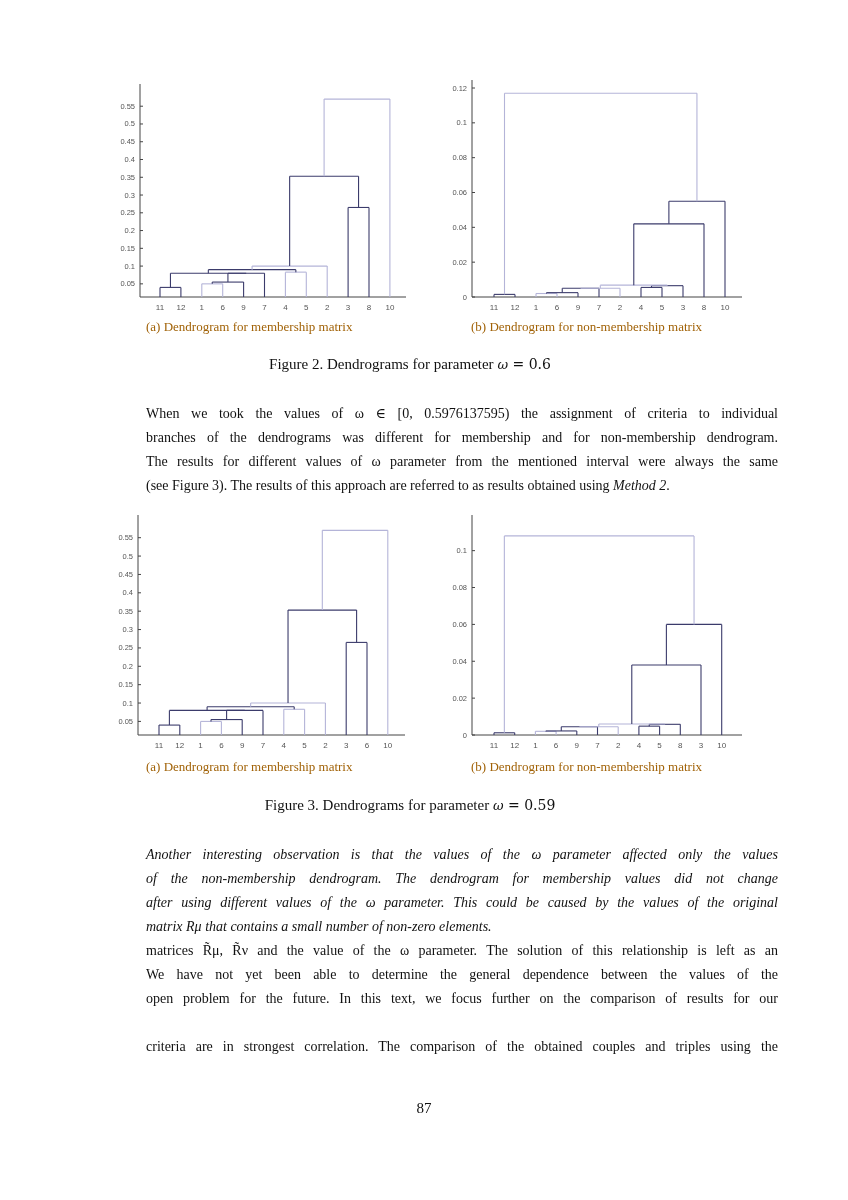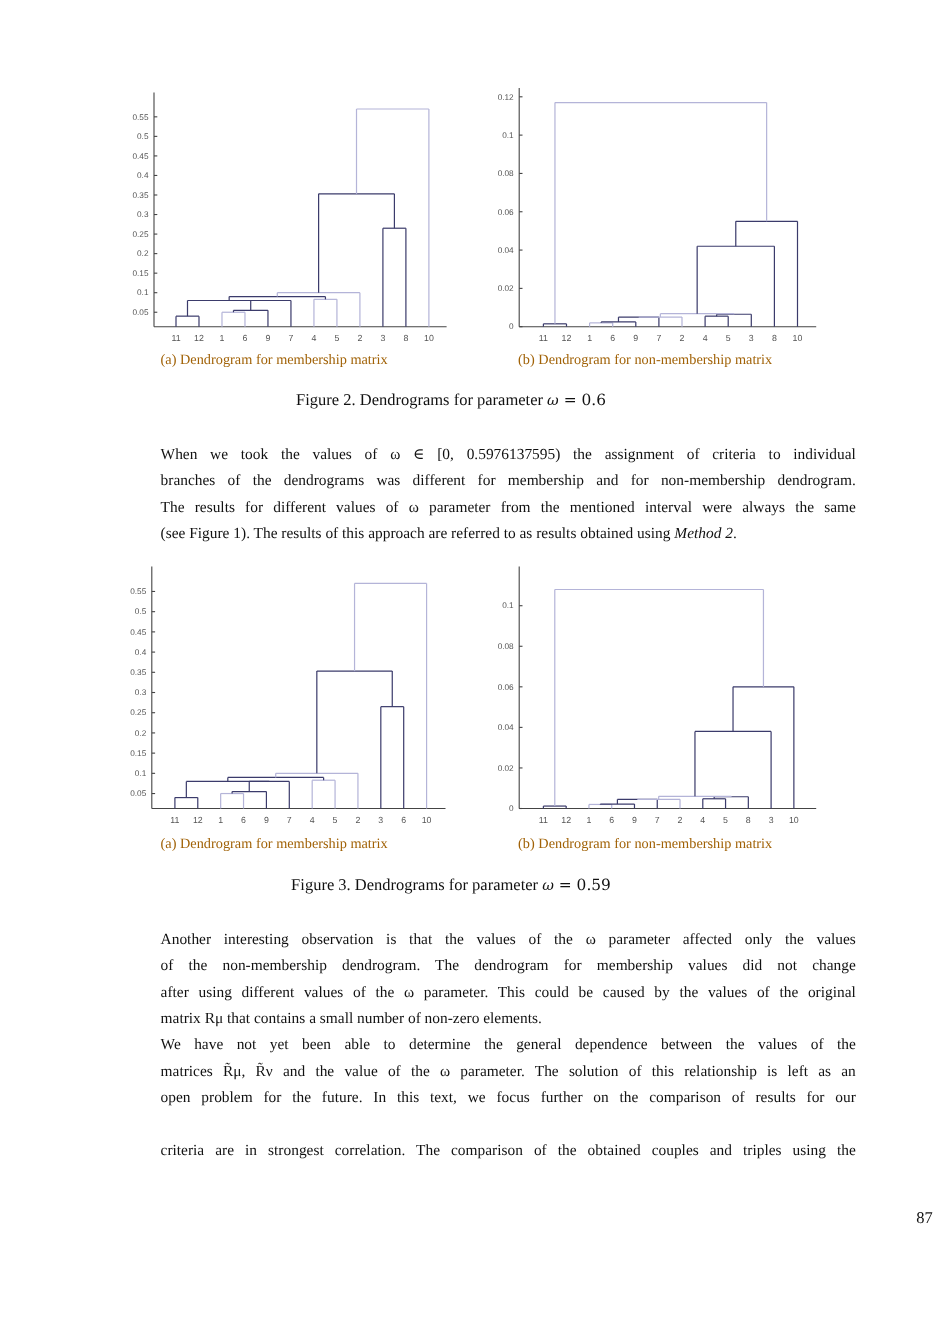--- a/index.html
+++ b/index.html
@@ -8,21 +8,21 @@
   .page { position: absolute; left: 0; top: 0; width: 848px; height: 1200px; }
   .fig { position: absolute; }
   .fig svg { position: absolute; left: 0; top: 0; overflow: visible; }
   .subcap { position: absolute; font-size: 13px; white-space: nowrap; color: #a16207; }
   .figcap { position: absolute; width: 820px; left: 0; text-align: center; font-size: 15px; }
   .figcap .math, .para .math { font-style: italic; font-family: "DejaVu Serif", serif; font-size: 13px; }
   .figcap .num { font-family: "DejaVu Serif", serif; font-size: 14px; }
   .para { position: absolute; left: 146px; width: 632px; font-size: 14px; line-height: 24px; text-align: justify; text-indent: 0; }
   .line { display: block; text-align: justify; text-align-last: justify; white-space: nowrap; overflow: visible; }
   .line.last { text-align-last: left; }
-  .pagenum { position: absolute; left: 0; width: 848px; top: 1100px; text-align: right; font-size: 15px; }
+  .pagenum { position: absolute; left: 0; width: 848px; top: 1100px; text-align: center; font-size: 15px; }
   .tick { font-family: "Liberation Sans", "DejaVu Sans", sans-serif; font-size: 7.5px; fill: #555; }
   .leaf { font-family: "Liberation Sans", "DejaVu Sans", sans-serif; font-size: 8px; fill: #555; }
 </style>
 </head>
 <body>
 
 <div class="page">
 
   <div class="fig" style="left:0;top:0;width:848px;height:340px;">
     <svg id="svg-fig2a" width="848" height="340">
@@ -175,21 +175,21 @@
   <div class="subcap" style="left:471px;top:319px;">(b) Dendrogram for non-membership matrix</div>
 
   <div class="figcap" style="top:356px;">
     <span>Figure 2. Dendrograms for parameter </span><span class="math">ω</span><span class="num"> = </span><span class="num">0.6</span>
   </div>
 
   <div class="para" style="top:402px;">
     <span class="line" style="padding-left: 0px; text-indent: 0px;">When we took the values of ω ∈ [0, 0.5976137595) the assignment of criteria to individual</span>
     <span class="line">branches of the dendrograms was different for membership and for non-membership dendrogram.</span>
     <span class="line">The results for different values of ω parameter from the mentioned interval were always the same</span>
-    <span class="line last"><span>(see Figure 1). The results of this approach are referred to as results obtained using</span> <i>Method 2</i><span>.</span></span>
+    <span class="line last"><span>(see Figure 3). The results of this approach are referred to as results obtained using</span> <i>Method 2</i><span>.</span></span>
   </div>
 
   <div class="fig" style="left:0;top:0;width:848px;height:800px;">
     <svg id="svg-fig3a" width="848" height="800">
         <g>
           <line x1="138" y1="515" x2="138" y2="735" stroke="#444444" stroke-width="1"></line>
           <line x1="138" y1="735" x2="405" y2="735" stroke="#444444" stroke-width="1"></line>
           <line x1="138" y1="721.4055459272097" x2="141" y2="721.4055459272097" stroke="#444444" stroke-width="1"></line>
           <text x="133" y="723.9055459272097" text-anchor="end" class="tick">0.05</text>
           <line x1="138" y1="703.0346620450606" x2="141" y2="703.0346620450606" stroke="#444444" stroke-width="1"></line>
@@ -330,30 +330,30 @@
       </svg>
   </div>
 
   <div class="subcap" style="left:146px;top:759px;">(a) Dendrogram for membership matrix</div>
   <div class="subcap" style="left:471px;top:759px;">(b) Dendrogram for non-membership matrix</div>
 
   <div class="figcap" style="top:797px;">
     <span>Figure 3. Dendrograms for parameter </span><span class="math">ω</span><span class="num"> = </span><span class="num">0.59</span>
   </div>
 
-  <div class="para" style="top:843px;">
+  <div class="para" style="top:843px;font-style:italic;">
     <span class="line" style="text-indent: 0px;">Another interesting observation is that the values of the ω parameter affected only the values</span>
     <span class="line">of the non-membership dendrogram.  The dendrogram for membership values did not change</span>
     <span class="line">after using different values of the ω parameter. This could be caused by the values of the original</span>
     <span class="line last">matrix Rμ that contains a small number of non-zero elements.</span>
   </div>
 
   <div class="para" style="top:939px;">
+    <span class="line">matrices R̃μ, R̃ν and the value of the ω parameter.  The solution of this relationship is left as an</span>
     <span class="line" style="text-indent: 0px;">We have not yet been able to determine the general dependence between the values of the</span>
-    <span class="line">matrices R̃μ, R̃ν and the value of the ω parameter.  The solution of this relationship is left as an</span>
     <span class="line">open problem for the future.  In this text, we focus further on the comparison of results for our</span>
   </div>
 
   <div class="para" style="top:1035px;">
     <span class="line">criteria are in strongest correlation. The comparison of the obtained couples and triples using the</span>
   </div>
 
   <div class="pagenum">87</div>
 </div>
 

